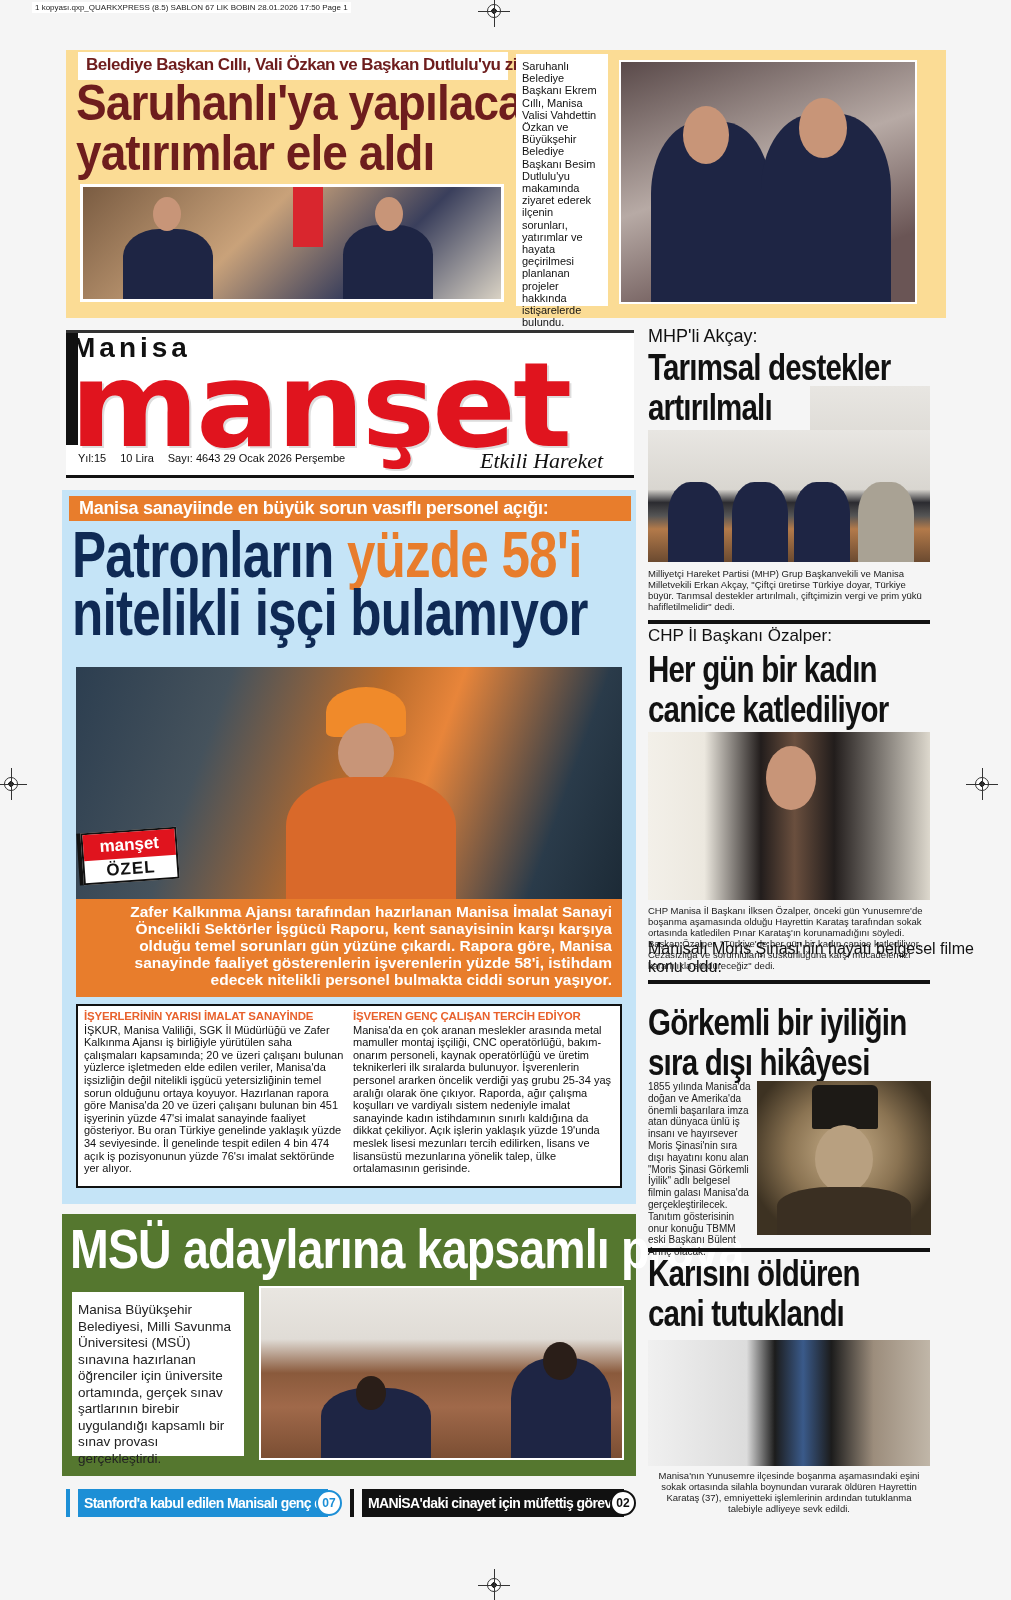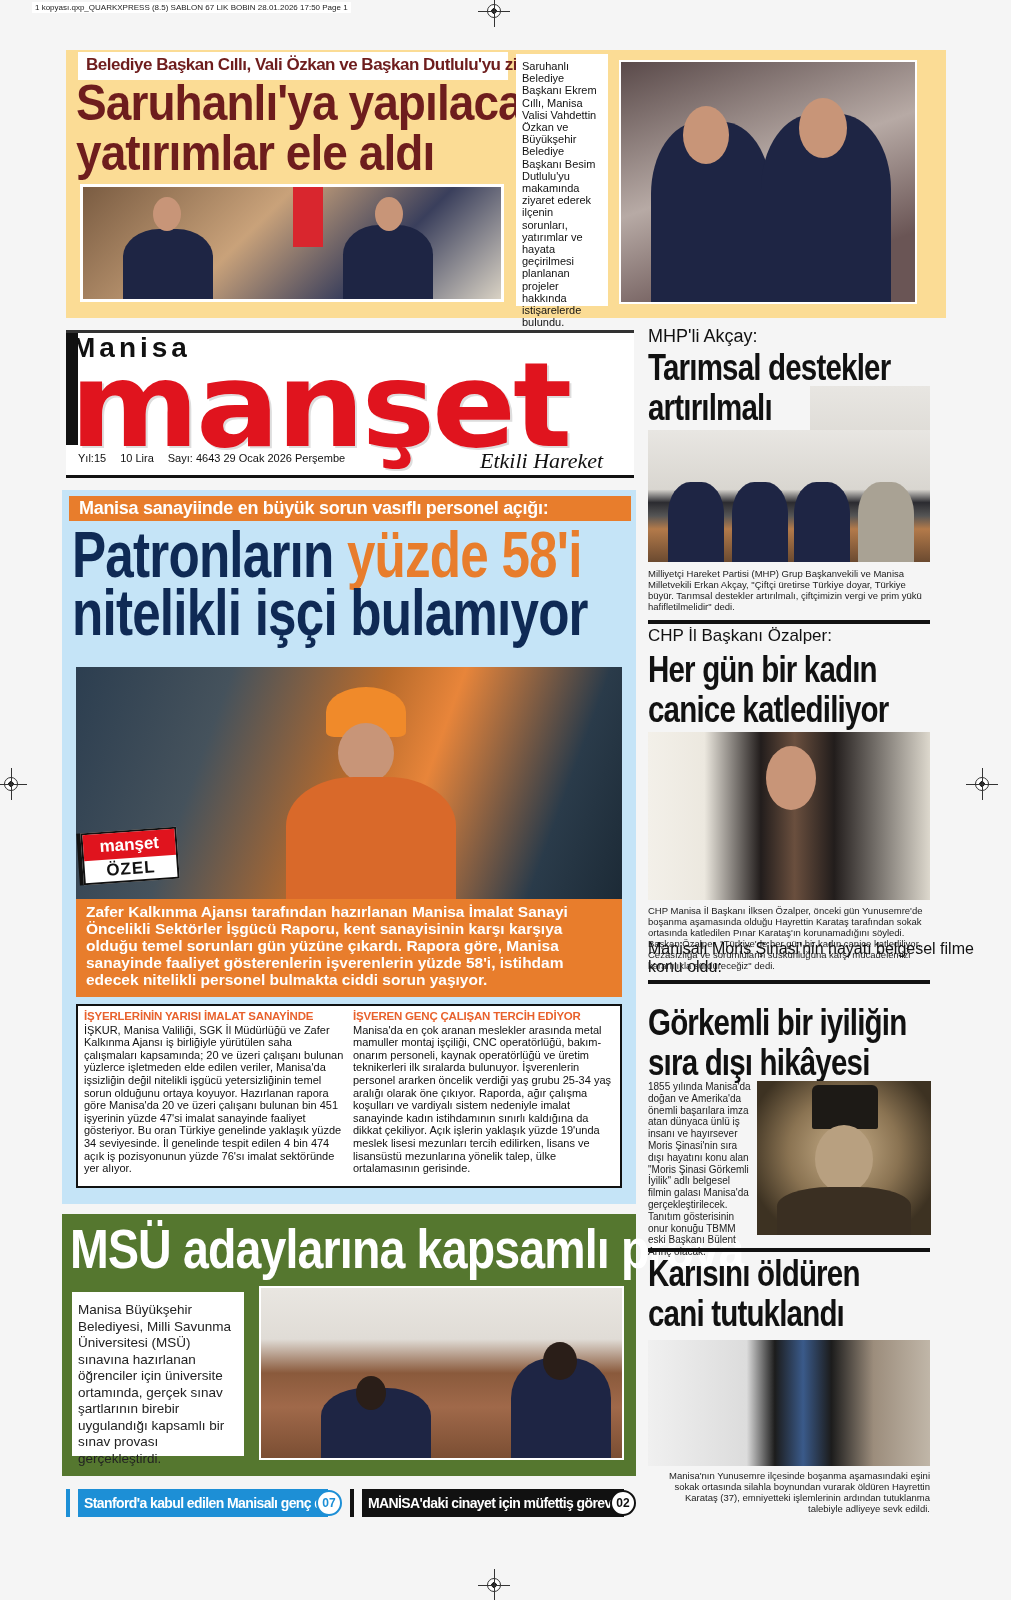--- a/index.html
+++ b/index.html
@@ -34,21 +34,21 @@
 
   
   .main-box { left: 62px; top: 490px; width: 574px; height: 714px; background: #c5e4f7; }
   .main-kicker { left: 69px; top: 496px; width: 562px; height: 25px; background: #e87d2c; color: #fff; font-size: 18px; font-weight: bold; padding: 2px 10px; white-space: nowrap; letter-spacing: -0.3px; }
   .main-head { left: 72px; top: 526px; font-size: 64px; line-height: 58px; color: #0f2a55; transform: scaleX(0.8); }
   .main-head .hl { color: #e87d2c; }
   .main-img { left: 76px; top: 667px; width: 546px; height: 232px; background: linear-gradient(110deg, #2c3e50 0%, #45525c 25%, #b86b2c 50%, #e8853a 62%, #2a3b4a 85%, #1c2a36 100%); }
   .ozel { left: 82px; top: 830px; width: 96px; height: 52px; transform: rotate(-4deg); border: 2px solid #111; background: #fff; box-shadow: -4px 0 0 #111; }
   .ozel-top { height: 26px; background: #e0141e; color: #fff; font-size: 17px; font-weight: 900; text-align: center; line-height: 26px; }
   .ozel-bot { height: 22px; color: #111; font-size: 17px; font-weight: 900; text-align: center; line-height: 22px; letter-spacing: 1px; }
-  .main-summary { left: 76px; top: 899px; width: 546px; height: 98px; background: #e87d2c; color: #fff; font-size: 15.5px; font-weight: bold; line-height: 17px; text-align: left; padding: 4px 10px; }
+  .main-summary { left: 76px; top: 899px; width: 546px; height: 98px; background: #e87d2c; color: #fff; font-size: 15.5px; font-weight: bold; line-height: 17px; text-align: right; padding: 4px 10px; }
   .cols-box { left: 76px; top: 1004px; width: 546px; height: 184px; background: #fff; border: 2px solid #111; }
   .col { top: 1010px; width: 262px; font-size: 11px; line-height: 12.6px; color: #111; }
   .col h3 { font-size: 11.5px; color: #e8612c; font-weight: 900; margin-bottom: 1px; letter-spacing: -0.2px; }
 
   
   .msu-box { left: 62px; top: 1214px; width: 574px; height: 262px; background: #55772f; }
   .msu-head { left: 70px; top: 1218px; font-size: 56px; line-height: 62px; color: #fff; transform: scaleX(0.83); }
   .msu-text { left: 72px; top: 1292px; width: 172px; height: 164px; background: #fff; font-size: 13.5px; line-height: 16.5px; padding: 10px 6px; color: #222; }
   .msu-img { left: 259px; top: 1286px; width: 365px; height: 174px; border: 2px solid #fff; background: linear-gradient(180deg, #e9e6e1 0%, #e0dcd6 30%, #8a5a3c 50%, #a0694a 70%, #7b4e33 100%); }
 
@@ -198,13 +198,13 @@
   <div class="head" style="left:58px;top:44px;width:58px;height:68px;background:#b8a080;"></div>
   <div class="fig" style="left:20px;width:134px;height:48px;background:#3a2f22;"></div>
 </div>
 <div class="abs rc-rule" style="top:1248px;"></div>
 
 <div class="abs rc-head cond" style="top:1254px;">
   <div>Karısını öldüren</div>
   <div>cani tutuklandı</div>
 </div>
 <div class="abs img-cani photo"></div>
-<div class="abs rc-cap" style="top:1470px;text-align:right;">Manisa'nın Yunusemre ilçesinde boşanma aşamasındaki eşini sokak ortasında silahla boynundan vurarak öldüren Hayrettin Karataş (37), emniyetteki işlemlerinin ardından tutuklanma talebiyle adliyeye sevk edildi.</div>
+<div class="abs rc-cap" style="top:1470px;text-align:center;">Manisa'nın Yunusemre ilçesinde boşanma aşamasındaki eşini sokak ortasında silahla boynundan vurarak öldüren Hayrettin Karataş (37), emniyetteki işlemlerinin ardından tutuklanma talebiyle adliyeye sevk edildi.</div>
 
 </body></html>

